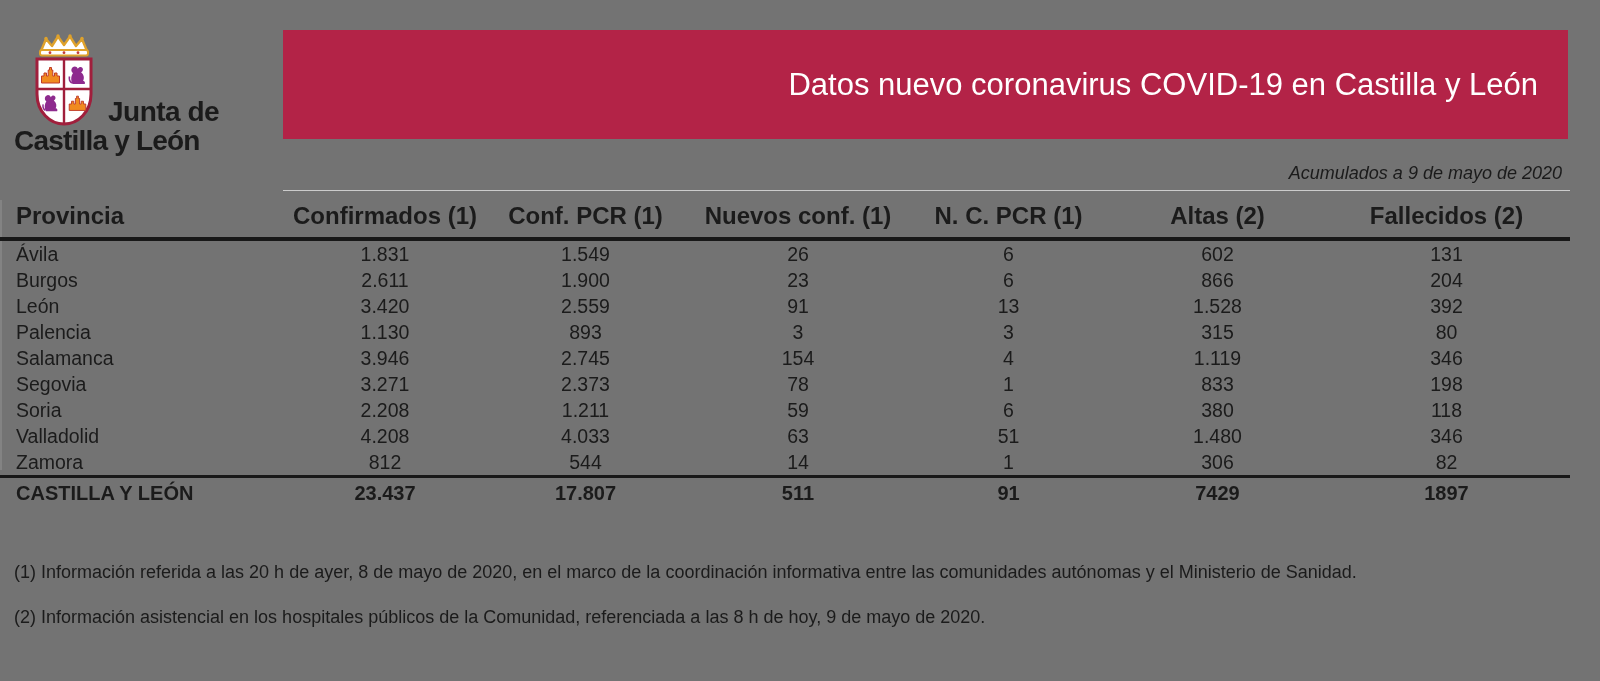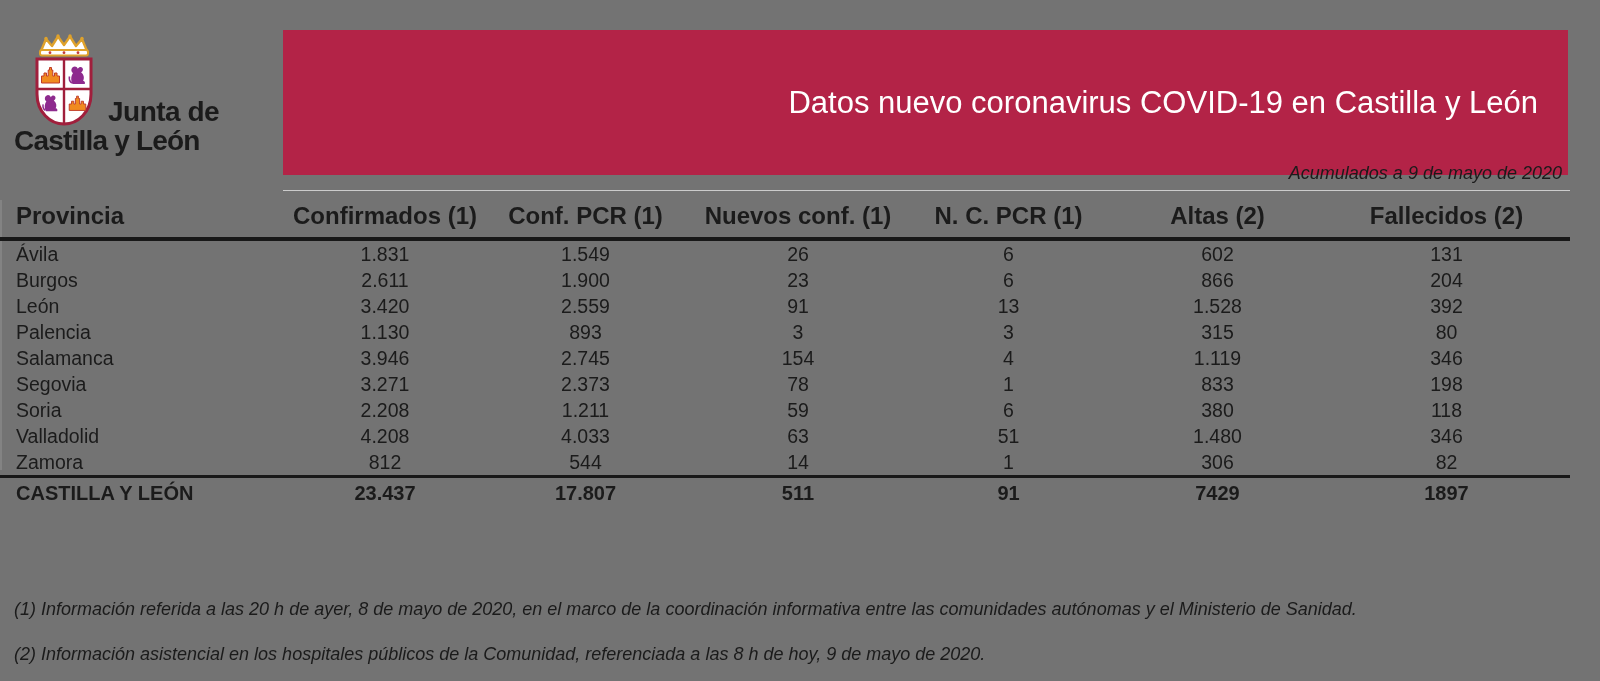--- a/index.html
+++ b/index.html
@@ -16,21 +16,21 @@
     position:relative;width:1600px;height:681px;background:#737373;overflow:hidden;
     font-family:"Liberation Sans","DejaVu Sans",sans-serif;color:var(--text,#1B1B1B);
   }
   
   .logo{position:absolute;left:12px;top:30px;width:215px;height:130px;}
   .logo svg{position:absolute;left:14px;top:4px;}
   .logo-line1{position:absolute;left:96px;top:66px;font-size:28px;font-weight:bold;letter-spacing:-0.5px;white-space:nowrap;}
   .logo-line2{position:absolute;left:2px;top:95px;font-size:28px;font-weight:bold;letter-spacing:-0.8px;white-space:nowrap;}
   
   .banner{
-    position:absolute;left:283px;top:30px;width:1285px;height:145px;
+    position:absolute;left:283px;top:30px;width:1285px;height:109px;
     background:var(--banner-background,#B32347);
     display:flex;align-items:center;justify-content:flex-end;
   }
   .banner-title{color:var(--title-text,#fff);font-size:31px;padding-right:30px;white-space:nowrap;}
   .subtitle{
     position:absolute;top:163px;right:38px;font-size:18px;font-style:italic;white-space:nowrap;
   }
   .faint-line{position:absolute;left:283px;top:190px;width:1287px;height:1px;background:#cccccc;}
   .table-left-edge{position:absolute;left:0;top:200px;width:2px;height:270px;background:#8f8f8f;opacity:.55;}
   
@@ -44,21 +44,21 @@
   }
   .data-table th.col-provincia{text-align:left;padding-left:16px;}
   .data-table td{
     font-size:19.5px;height:26px;text-align:center;padding:0;white-space:nowrap;vertical-align:middle;
   }
   .data-table td.col-provincia{text-align:left;padding-left:16px;}
   .data-table tr.total-row td{
     font-weight:bold;font-size:20px;border-top:3px solid #181818;height:30px;
   }
   
-  .footnote{position:absolute;left:14px;font-size:18px;font-style:italic;white-space:nowrap;margin-top:37px;}
+  .footnote{position:absolute;left:14px;font-size:18px;white-space:nowrap;}
   .footnote-1{top:562px;}
   .footnote-2{top:607px;}
 </style>
 </head>
 <body>
 
 <div class="page">
 
   <div class="logo">
     <svg width="76" height="92" viewBox="0 0 70 92">

